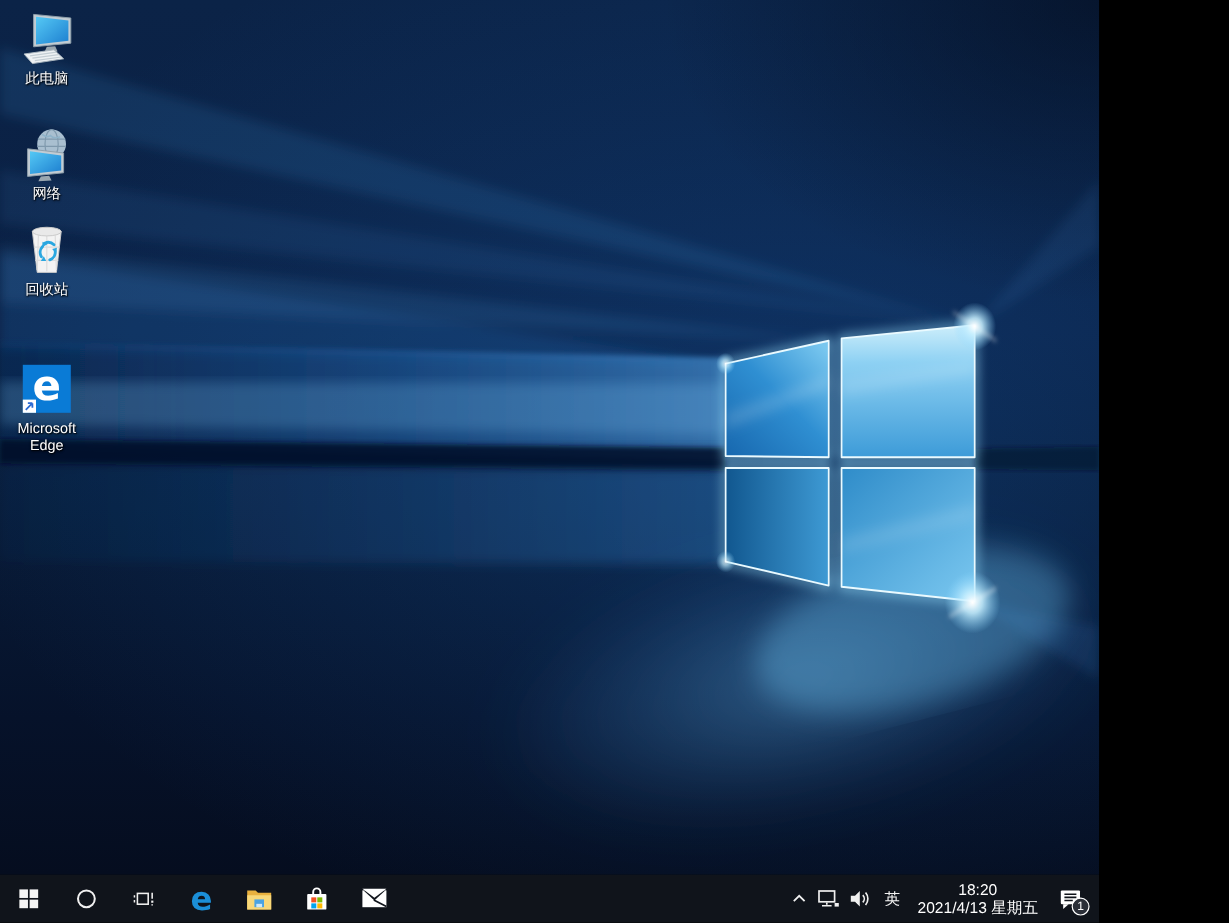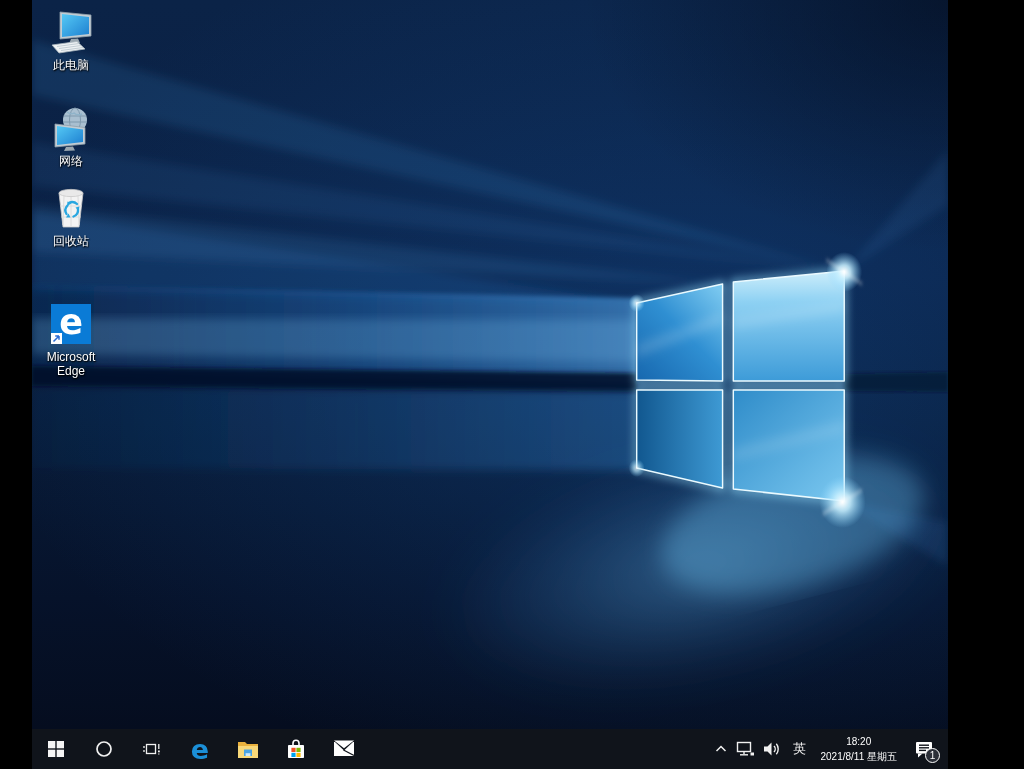--- a/index.html
+++ b/index.html
@@ -1,18 +1,18 @@
 <!DOCTYPE html>
 <html><head>
 <meta charset="utf-8">
 <style>
   * { box-sizing: border-box; margin: 0; padding: 0; }
   html,body { width:1024px; height:769px; background:#000; }
   body { font-family:"Liberation Sans","DejaVu Sans",sans-serif; }
-  #screen { position:relative; width:916px; height:769px; overflow:hidden;margin-left:32px; }
+  #screen { position:relative; width:916px; height:769px; overflow:hidden; }
 
   
   #wallpaper {
     position:absolute; inset:0 0 40px 0; overflow:hidden;
     background:
       radial-gradient(520px 360px at 100% 0%, rgba(2,8,22,.55), rgba(0,0,0,0) 70%),
       radial-gradient(1100px 700px at 72% 48%, rgba(25,95,175,.30), rgba(0,0,0,0) 65%),
       linear-gradient(to bottom, #0b2347 0%, #0a2044 38%, #081b38 58%, #06122a 82%, #050d1f 100%);
   }
   #wallpaper svg { position:absolute; inset:0; width:100%; height:100%; }
@@ -45,21 +45,21 @@
   }
   .edge-e { font-weight:700; font-size:27px; line-height:1; color:#1b8fd8;
     font-family:"DejaVu Sans",sans-serif; }
   .tb-spacer { flex:1; }
 
   .tray { display:flex; align-items:center; padding-right:4px; }
   .tray-btn { height:40px; display:flex; align-items:center; justify-content:center; cursor:pointer; }
   .tray-chevron { width:24px; }
   .tray-ico { width:26px; }
   .tray-lang { width:28px; color:#f2f2f2; font-size:13px; }
-  .tray-clock { padding:0 7px; color:#fff; font-size:10px; line-height:15px; text-align:center; }
+  .tray-clock { padding:0 7px; color:#fff; font-size:13px; line-height:15px; text-align:center; }
   .tray-action { width:40px; position:relative; }
   .notif-badge {
     position:absolute; right:4px; bottom:6px; width:15px; height:15px; border-radius:50%;
     background:#2b2f38; border:1.5px solid #fff; color:#fff; font-size:10px; line-height:1;
     display:flex; align-items:center; justify-content:center;
   }
 </style>
 </head>
 <body>
 
@@ -333,21 +333,21 @@
         </svg>
       </div>
 
       <div class="tray-btn tray-lang">
         <span>英</span>
       </div>
 
       <div class="tray-btn tray-clock">
         <div>
           <div>18:20</div>
-          <div>2021/8/11 星期五</div>
+          <div>2021/4/13 星期五</div>
         </div>
       </div>
 
       <div class="tray-btn tray-action">
         <svg width="21" height="18" viewBox="0 0 21 18">
           <rect x="2" y="2" width="16" height="11.5" rx="1" fill="#fff"></rect>
           <polygon points="4,13.5 8.5,13.5 4,17.5" fill="#fff"></polygon>
           <line x1="5" y1="5.2" x2="15" y2="5.2" stroke="#10141b" stroke-width="1.4"></line>
           <line x1="5" y1="7.8" x2="15" y2="7.8" stroke="#10141b" stroke-width="1.4"></line>
           <line x1="5" y1="10.4" x2="12" y2="10.4" stroke="#10141b" stroke-width="1.4"></line>

